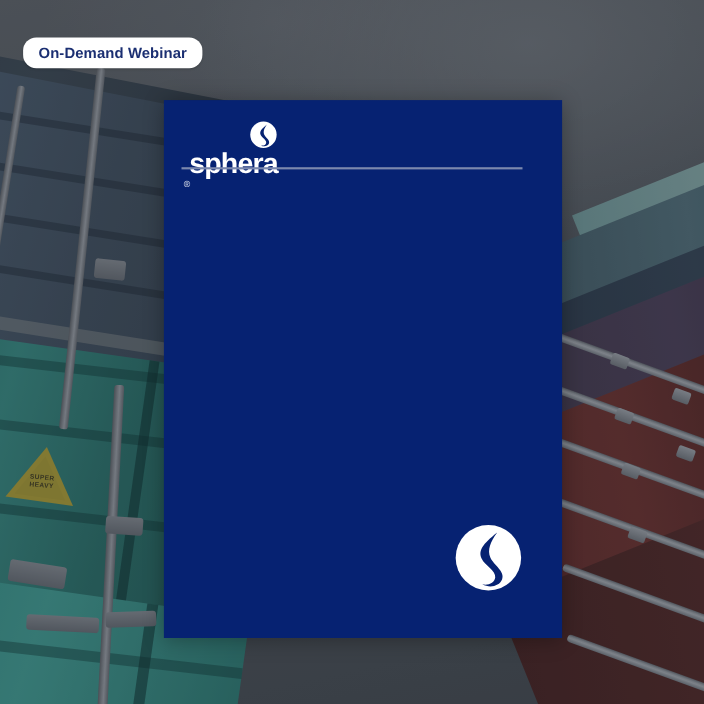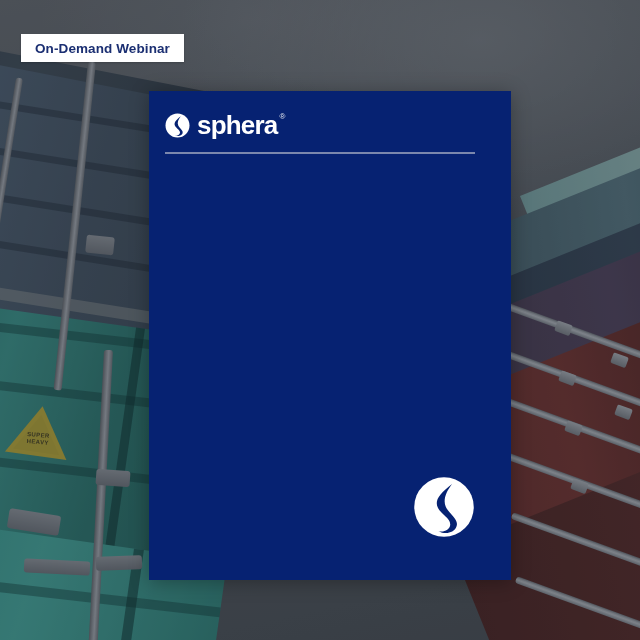--- a/index.html
+++ b/index.html
@@ -199,21 +199,21 @@
   
   #badge {
     position: absolute;
     left: 21px;
     top: 34px;
     height: 28px;
     padding: 0 14px;
     display: flex;
     align-items: center;
     background: #ffffff;
-    border-radius: 0;
+    border-radius: 12px;
     font-size: 13.5px;
     font-weight: bold;
     color: #1b2f72;
     letter-spacing: 0.1px;
     white-space: nowrap;
     box-shadow: 0 1px 2px rgba(0,0,0,0.18);
   }
 
   
   #panel {
@@ -224,22 +224,23 @@
     height: 489px;
     background: #062272;
     box-shadow: 0 2px 18px rgba(0,0,0,0.30);
   }
 
   #logo-row {
     position: absolute;
     left: 16px;
     top: 19px;
     display: flex;
-    align-items: center;
+    align-items: flex-end;
     height: 30px;
+    flex-direction: column;
   }
   #logo-mark {
     width: 25px; height: 25px;
     flex: 0 0 25px;
     display: block;
   }
   #logo-word {
     margin-left: 7px;
     font-size: 26px;
     font-weight: bold;

